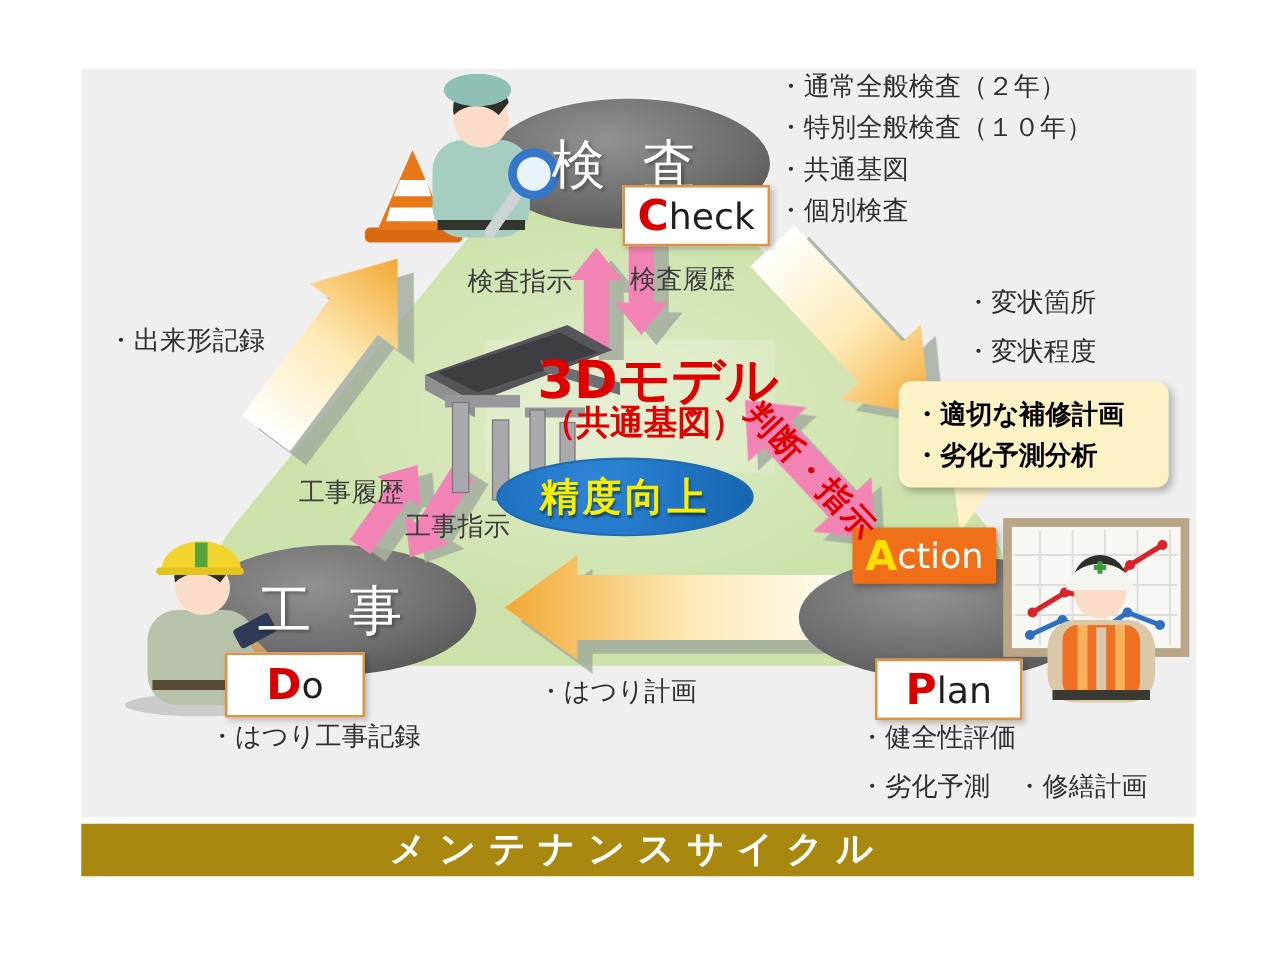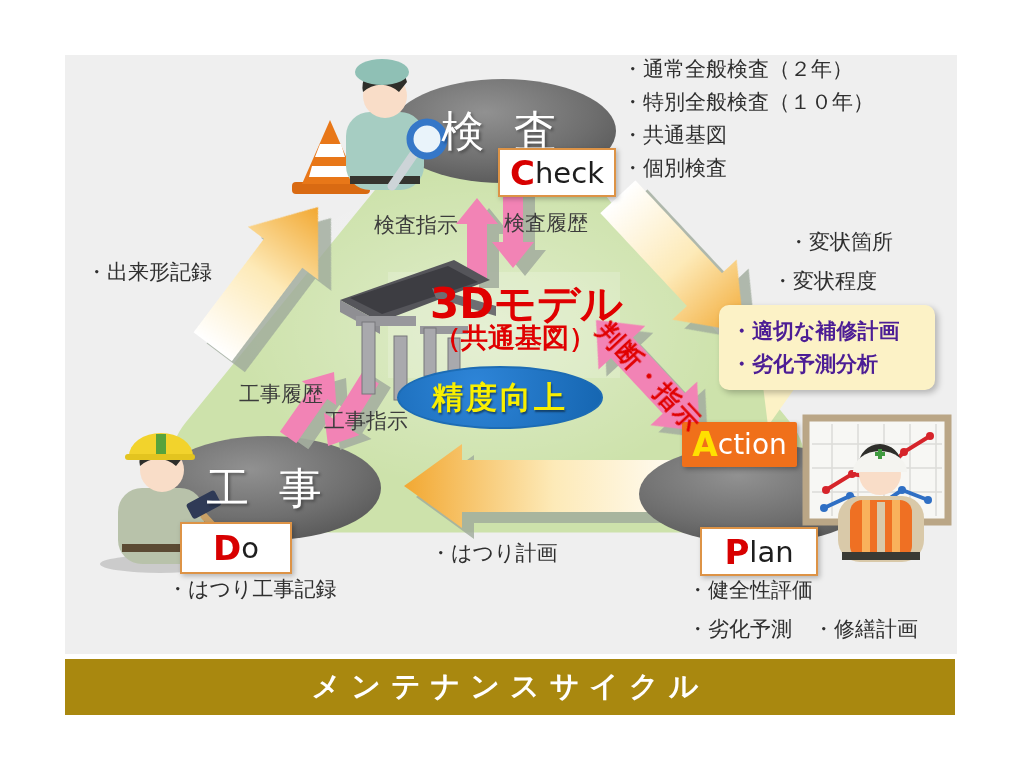--- a/index.html
+++ b/index.html
@@ -25,24 +25,24 @@
   .center-red{position:absolute;color:#e00000;font-weight:bold;text-align:center;white-space:nowrap;}
   .accuracy{position:absolute;left:397px;top:366px;width:206px;height:63px;border-radius:50%;
             background:radial-gradient(circle at 38% 30%, #2e85d8, #1565b0);
             border:2px solid #1d6cb4;box-sizing:border-box;
             display:flex;align-items:center;justify-content:center;
             color:#f8ef00;font-weight:bold;font-size:31px;letter-spacing:3px;
             text-shadow:1px 2px 2px rgba(0,0,0,.45);white-space:nowrap;}
   .note{position:absolute;left:719px;top:305px;width:216px;box-sizing:border-box;
         background:#fcf2c6;border-radius:10px;padding:10px 12px;
         box-shadow:3px 3px 6px rgba(0,0,0,.25);}
-  .note div{color:#4c1d95;font-weight:bold;font-size:21px;line-height:1.55;white-space:nowrap;}
+  .note div{color:#000000;font-weight:bold;font-size:21px;line-height:1.55;white-space:nowrap;}
   .judge{position:absolute;left:649px;top:377px;transform:translate(-50%,-50%) rotate(47deg);
          color:#e00000;font-weight:bold;font-size:26px;letter-spacing:2px;white-space:nowrap;}
-  #footer{position:absolute;left:65px;top:659px;width:890px;height:56px;background:#a9880f;
+  #footer{position:absolute;left:65px;top:659px;width:890px;height:42px;background:#a9880f;
           display:flex;align-items:center;justify-content:center;color:#ffffff;
           font-size:29px;font-weight:bold;letter-spacing:10px;white-space:nowrap;}
 </style>
 </head>
 <body>
 
 <div id="stage">
   <div id="panel"></div>
 
   <svg id="gfx" viewBox="0 0 1024 768">
@@ -247,21 +247,21 @@
   <div class="flowlabel" style="left:239px;top:380px;">工事履歴</div>
   <div class="flowlabel" style="left:324px;top:407px;">工事指示</div>
 
   <div class="abs blist" style="left:622px;top:57px;">
     <div class="bullet">・通常全般検査（２年）</div>
     <div class="bullet">・特別全般検査（１０年）</div>
     <div class="bullet">・共通基図</div>
     <div class="bullet">・個別検査</div>
   </div>
   <div class="abs" style="left:772px;top:230px;">
-    <div class="bullet" style="margin-bottom:14px;margin-left:16px;">・変状箇所</div>
+    <div class="bullet" style="margin-bottom:14px;">・変状箇所</div>
     <div class="bullet">・変状程度</div>
   </div>
   <div class="note">
     <div>・適切な補修計画</div>
     <div>・劣化予測分析</div>
   </div>
   <div class="bullet abs" style="left:86px;top:260px;">・出来形記録</div>
   <div class="bullet abs" style="left:167px;top:577px;">・はつり工事記録</div>
   <div class="abs" style="left:430px;top:541px;">
     <div class="bullet">・はつり計画</div>

